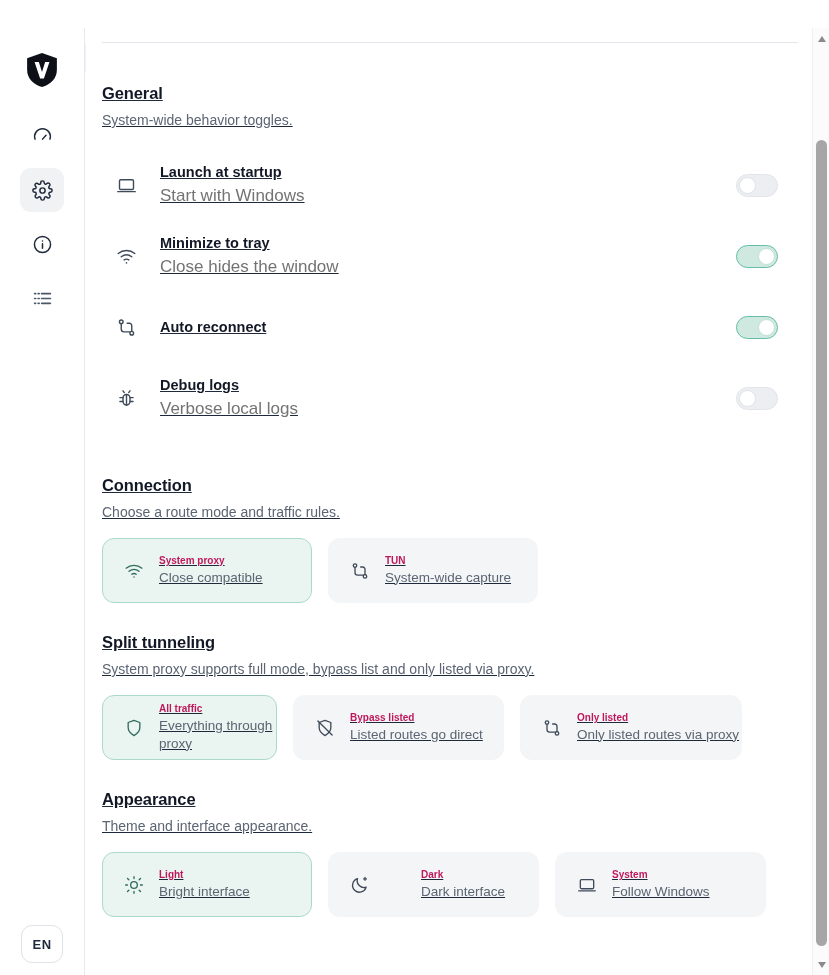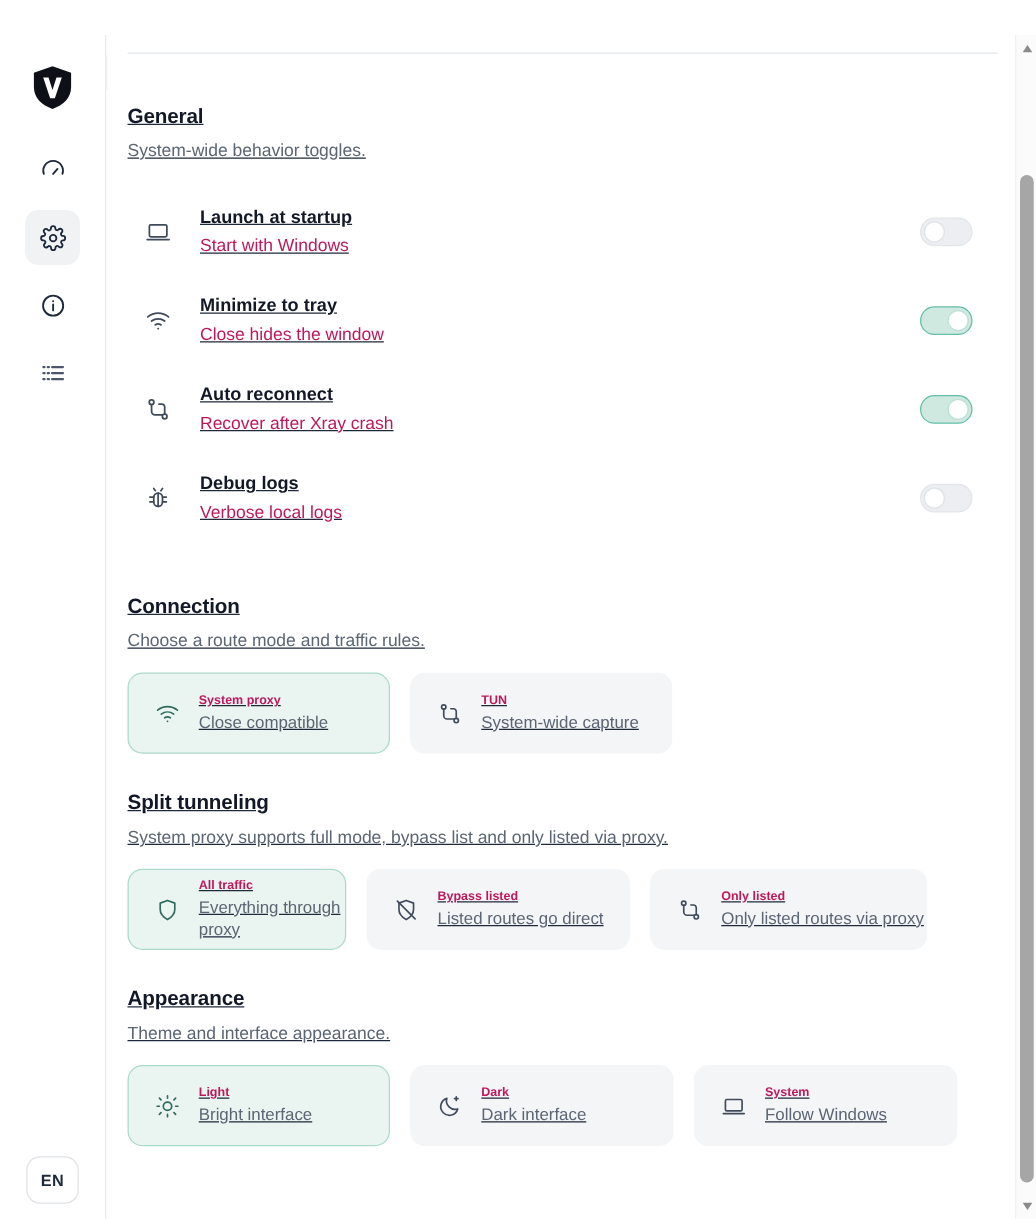--- a/index.html
+++ b/index.html
@@ -135,22 +135,22 @@
     flex: none;
   }
   .row-text { flex: 1; padding-left: 10px; }
   .row-title {
     font-size: 14.5px;
     font-weight: 700;
     color: #121826;
     line-height: 1.35;
   }
   .row-sub {
-    font-size: 14px;
-    color: #be185d;
+    font-size: 17px;
+    color: #737373;
     margin-top: 2px;
     line-height: 1.35;
   }
   .toggle {
     width: 42px; height: 23px;
     border-radius: 12px;
     position: relative;
     flex: none;
     border: 1px solid #e2e5e9;
     background: #eceef1;
@@ -214,21 +214,21 @@
     line-height: 1.35;
   }
 
   
   .cards.connection .card:nth-child(1) { width: 210px; }
   .cards.connection .card:nth-child(2) { width: 210px; }
   .cards.split .card:nth-child(1) { width: 175px; }
   .cards.split .card:nth-child(2) { width: 211px; }
   .cards.split .card:nth-child(3) { width: 222px; }
   .cards.theme .card:nth-child(1) { width: 210px; }
-  .cards.theme .card:nth-child(2) { width: 211px; }
+  .cards.theme .card:nth-child(2) { width: 211px; gap: 36px; }
   .cards.theme .card:nth-child(3) { width: 211px; }
 
   .gap-lg { height: 38px; }
   .gap-md { height: 26px; }
 
   
   .scrollbar {
     position: absolute;
     top: 28px; right: 0;
     width: 17px; height: 947px;
@@ -381,21 +381,20 @@
           <div class="row-icon">
             <svg width="21" height="21" viewBox="0 0 24 24" fill="none" stroke="currentColor" stroke-width="1.6" stroke-linecap="round" stroke-linejoin="round">
               <circle cx="6" cy="5.5" r="2.1"></circle>
               <circle cx="18" cy="18.5" r="2.1"></circle>
               <path d="M6 7.6v6.2a3.2 3.2 0 0 0 3.2 3.2h6.7"></path>
               <path d="M18 16.4V9.8a2.6 2.6 0 0 0-2.6-2.6h-2.6"></path>
             </svg>
           </div>
           <div class="row-text">
             <div class="row-title">Auto reconnect</div>
-            <div class="row-sub">Recover after Xray crash</div>
           </div>
           <div class="toggle on">
             <div class="knob"></div>
           </div>
         </div>
 
         <div class="row">
           <div class="row-icon">
             <svg width="21" height="21" viewBox="0 0 24 24" fill="none" stroke="currentColor" stroke-width="1.6" stroke-linecap="round" stroke-linejoin="round">
               <rect x="8" y="7.5" width="8" height="12" rx="4"></rect>

